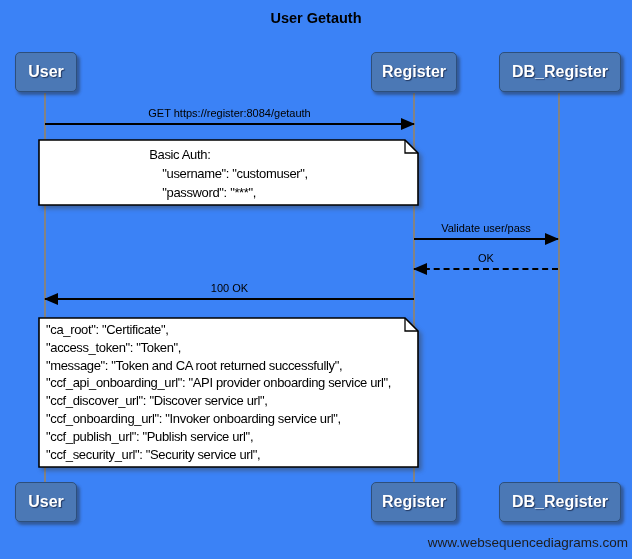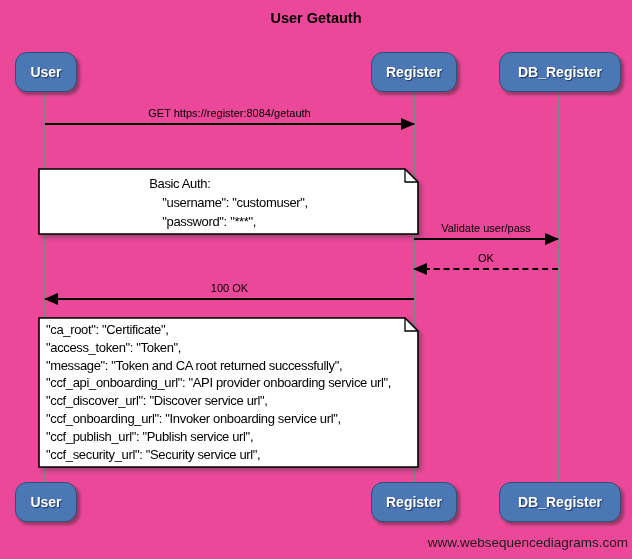--- a/index.html
+++ b/index.html
@@ -1,20 +1,20 @@
 <!DOCTYPE html>
 <html style="--actor-fill: #4b78b5; --actor-border: #2d4f7c; --lifeline: #838383; --arrow: #000000; --note-border: #000000;"><head>
 <meta charset="utf-8">
 <style>
   html, body { margin: 0; padding: 0; background: #ffffff; }
   .canvas {
     position: relative;
     width: 632px;
     height: 559px;
-    background: #ec4899;
+    background: #3b82f6;
     font-family: "Liberation Sans", "DejaVu Sans", sans-serif;
     color: #000;
     overflow: hidden;
   }
 
   
   .title {
     position: absolute;
     top: 10px; left: 0; width: 632px;
     text-align: center;
@@ -33,25 +33,25 @@
   .ll-user { left: 44px; }
   .ll-register { left: 413px; }
   .ll-db { left: 558px; }
 
   
   .actor {
     position: absolute;
     height: 38px;
     background: var(--actor-fill, #4b78b5);
     border: 1.5px solid var(--actor-border, #2d4f7c);
-    border-radius: 12px;
+    border-radius: 5px;
     box-shadow: 2.5px 3px 3px rgba(40,40,40,0.45);
     color: #ffffff;
     font-weight: bold;
-    font-size: 14px;
+    font-size: 16px;
     display: flex;
     align-items: center;
     justify-content: center;
     text-shadow: 1px 1px 1px rgba(10,20,50,0.65);
     z-index: 5;
   }
   .row-top { top: 52px; }
   .row-bottom { top: 482px; }
   .a-user { left: 15px; width: 60px; }
   .a-register { left: 371px; width: 84px; }
@@ -82,21 +82,21 @@
   }
   .head-right { right: -1px; border-left: 14px solid var(--arrow, #000); }
   .head-left  { left:  -1px; border-right: 14px solid var(--arrow, #000); }
   .m1 { left: 45px;  top: 105px; width: 369px; }
   .m2 { left: 414px; top: 220px; width: 144px; }
   .m3 { left: 414px; top: 250px; width: 144px; }
   .m4 { left: 45px;  top: 280px; width: 369px; }
 
   
   .note { position: absolute; z-index: 3; }
-  .n1 { left: 38px; top: 139px; width: 381px; height: 67px; margin-top: 29px; }
+  .n1 { left: 38px; top: 139px; width: 381px; height: 67px; }
   .n2 { left: 38px; top: 317px; width: 381px; height: 151px; }
   .note svg {
     position: absolute;
     left: 0; top: 0;
     filter: drop-shadow(3px 3px 2px rgba(60,60,60,0.45));
   }
   .note svg .paper { fill: #ffffff; stroke: var(--note-border, #000); stroke-width: 1.6; }
   .note svg .fold  { fill: none;    stroke: var(--note-border, #000); stroke-width: 1.3; }
   .note-body {
     position: absolute;

